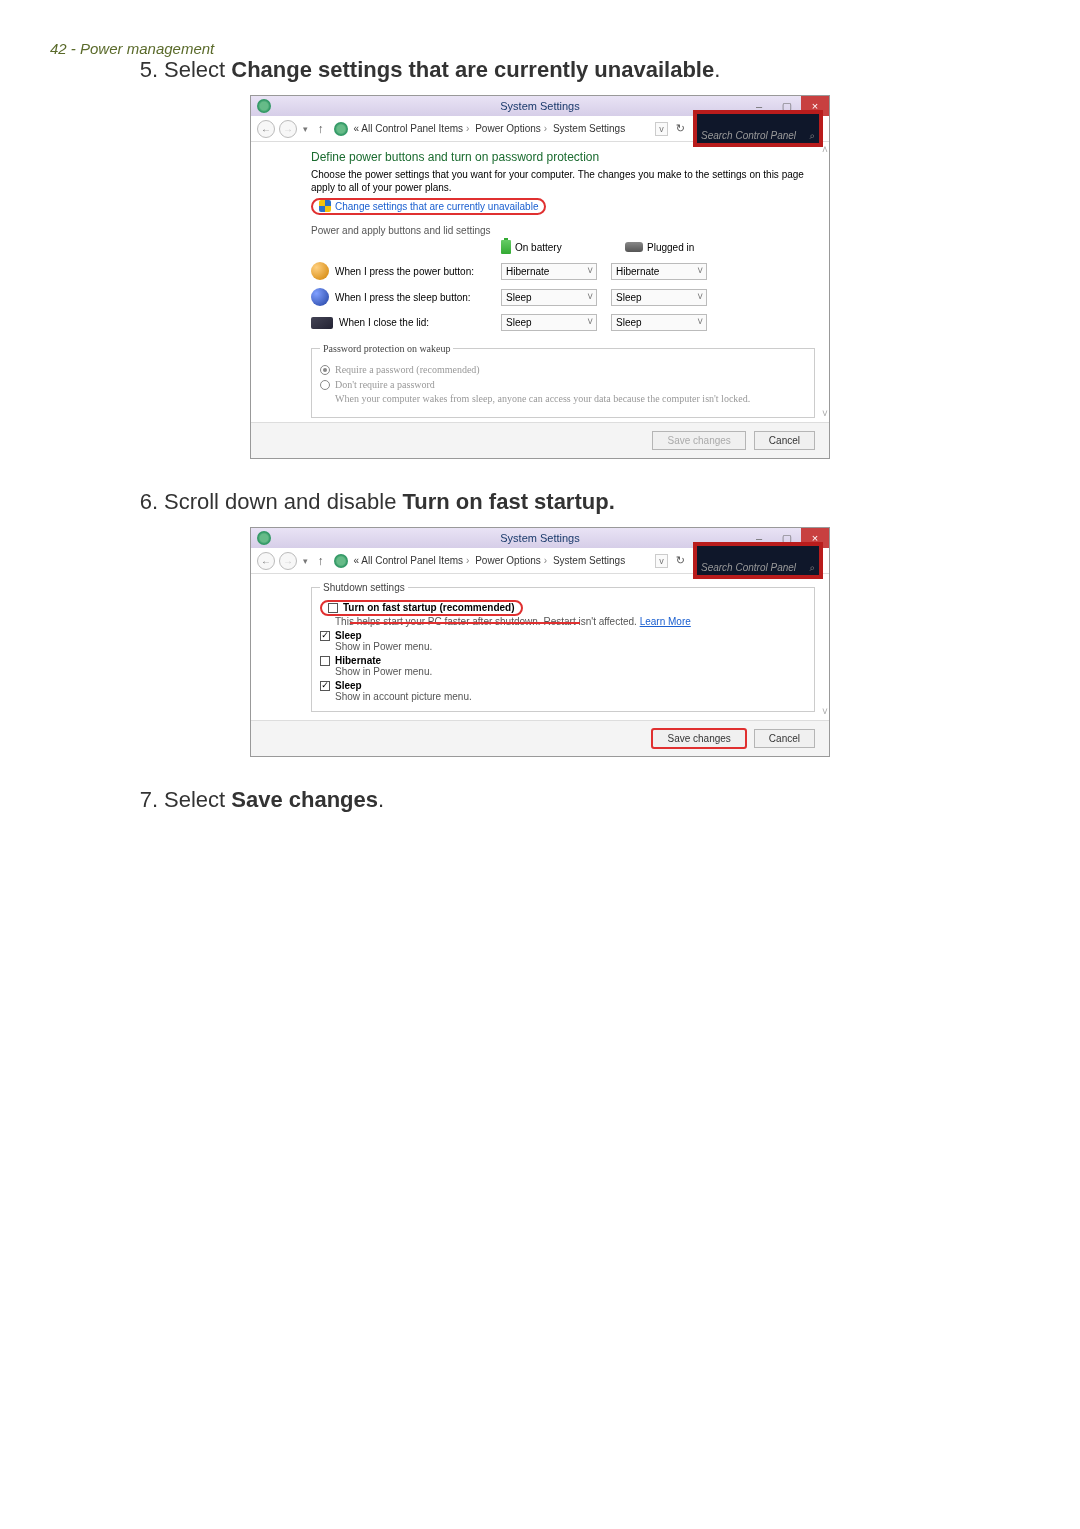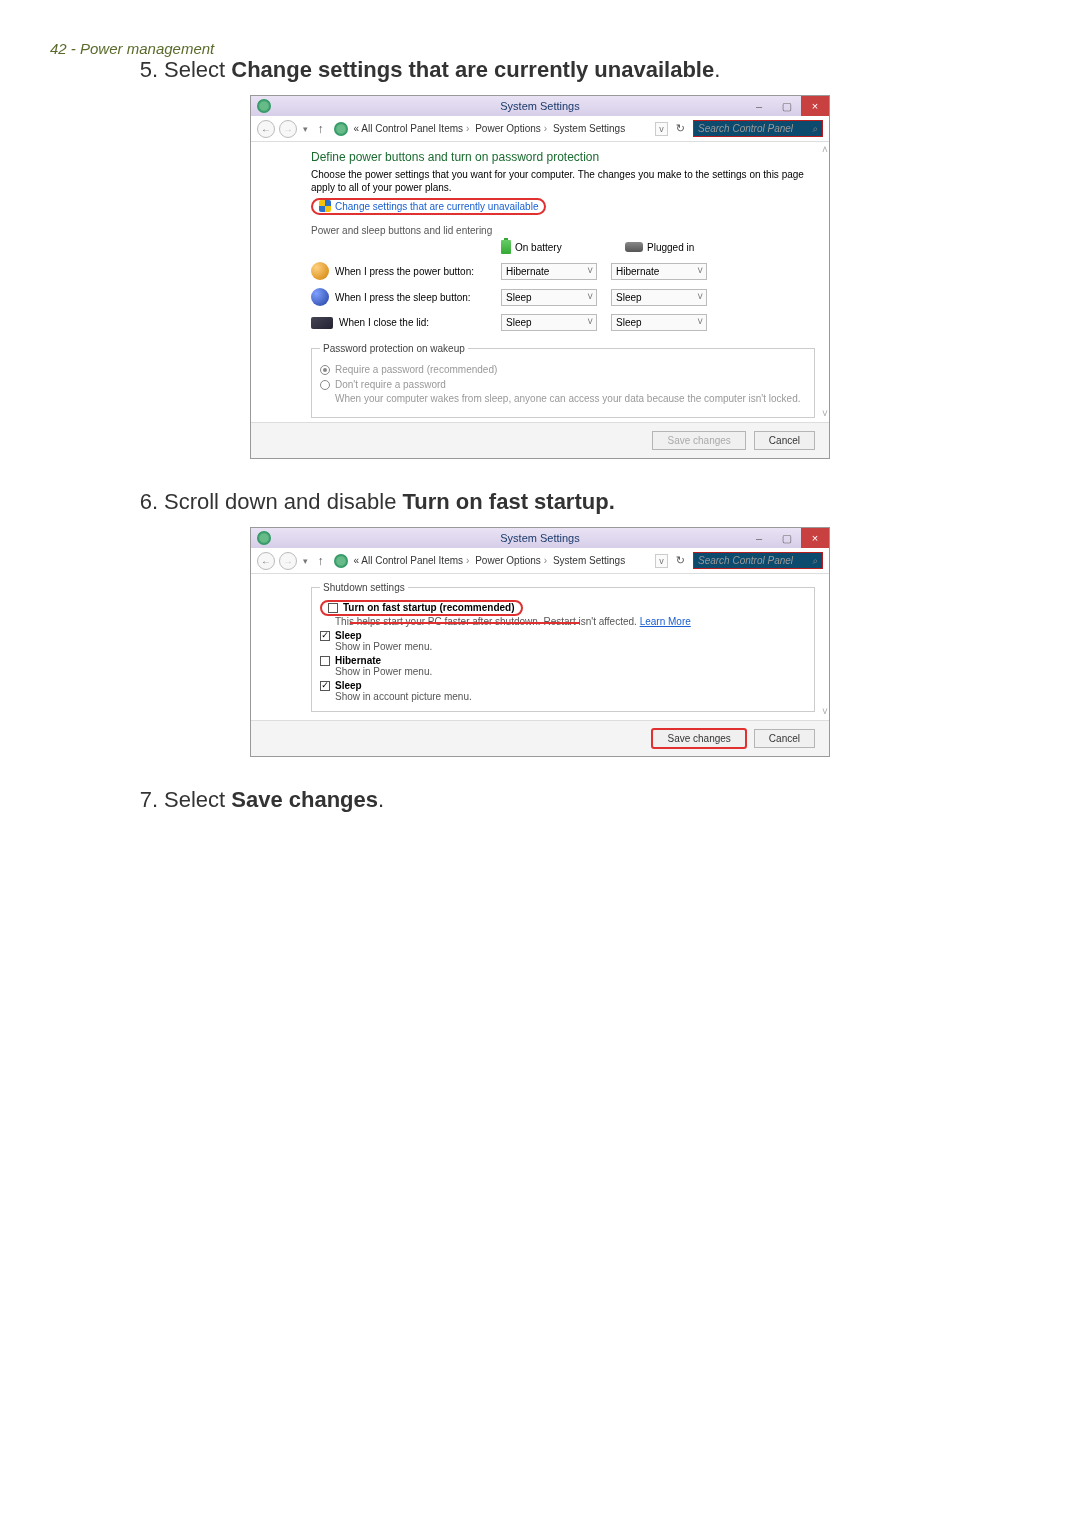--- a/index.html
+++ b/index.html
@@ -95,26 +95,26 @@
   .addr-right {
     margin-left: auto;
     display: flex; align-items: center; gap: 4px;
   }
   .addr-dd {
     font-size: 9px; color: #777;
     border: 1px solid #ccc; padding: 1px 3px; background: #fafafa;
   }
   .refresh { font-size: 11px; color: #555; padding: 0 4px;}
   .searchbox {
-    border: 1px solid #b91c1c;
+    border: 4px solid #b91c1c;
     color: #999; font-style: italic;
-    padding: 2px 16px 2px 4px;
+    padding: 16px 16px 2px 4px;
     width: 130px;
     position: relative;
-    background: #0c4a6e;
+    background: #0f172a;
   }
   .searchbox::after { content: "⌕"; position: absolute; right: 4px; color: #888; font-style: normal;}
   .win-body {
     display: flex;
   }
   .leftpad { width: 60px; background: #fff; }
   .content {
     flex: 1;
     padding: 8px 14px 4px 0;
     position: relative;
@@ -170,20 +170,21 @@
     padding: 2px 14px 2px 4px;
     position: relative;
     font-size: 10px;
   }
   .dd::after { content: "˅"; position: absolute; right: 3px; top: 1px; color: #777;}
   .ddgap { width: 14px; }
   fieldset.pwd {
     border: 1px solid #ccc;
     margin-top: 12px;
     padding: 6px 8px 8px;
+    font-family: Liberation Serif, serif;
   }
   fieldset.pwd legend { font-size: 10px; color: #444; padding: 0 3px;}
   .radio-row { display: flex; align-items: flex-start; gap: 5px; margin-top: 4px;}
   .radio {
     width: 10px; height: 10px; border: 1px solid #888; border-radius: 50%;
     flex: none; margin-top: 1px; position: relative;
   }
   .radio.checked::after {
     content:""; position:absolute; inset: 2px; background:#888; border-radius:50%;
   }
@@ -286,21 +287,21 @@
       <div class="content">
         <span class="scroll-up">˄</span>
         <h2 class="sec">Define power buttons and turn on password protection</h2>
         <div class="intro">Choose the power settings that you want for your computer. The changes you make to the settings on this page apply to all of your power plans.</div>
         <div class="link-row">
           <span class="highlight-oval">
             <span class="shield"></span>
             <a href="#" class="wlink">Change settings that are currently unavailable</a>
           </span>
         </div>
-        <div class="subsec">Power and sleep buttons and lid entering</div>
+        <div class="subsec">Power and apply buttons and lid settings</div>
         <div class="btn-table">
           <div class="hdr">
             <div class="sp"></div>
             <div class="col">
                 <span class="icon-batt"></span>
                 <span>On battery</span>
               </div>
             <div class="ddgap"></div>
             <div class="col">
                 <span class="icon-plug"></span>

